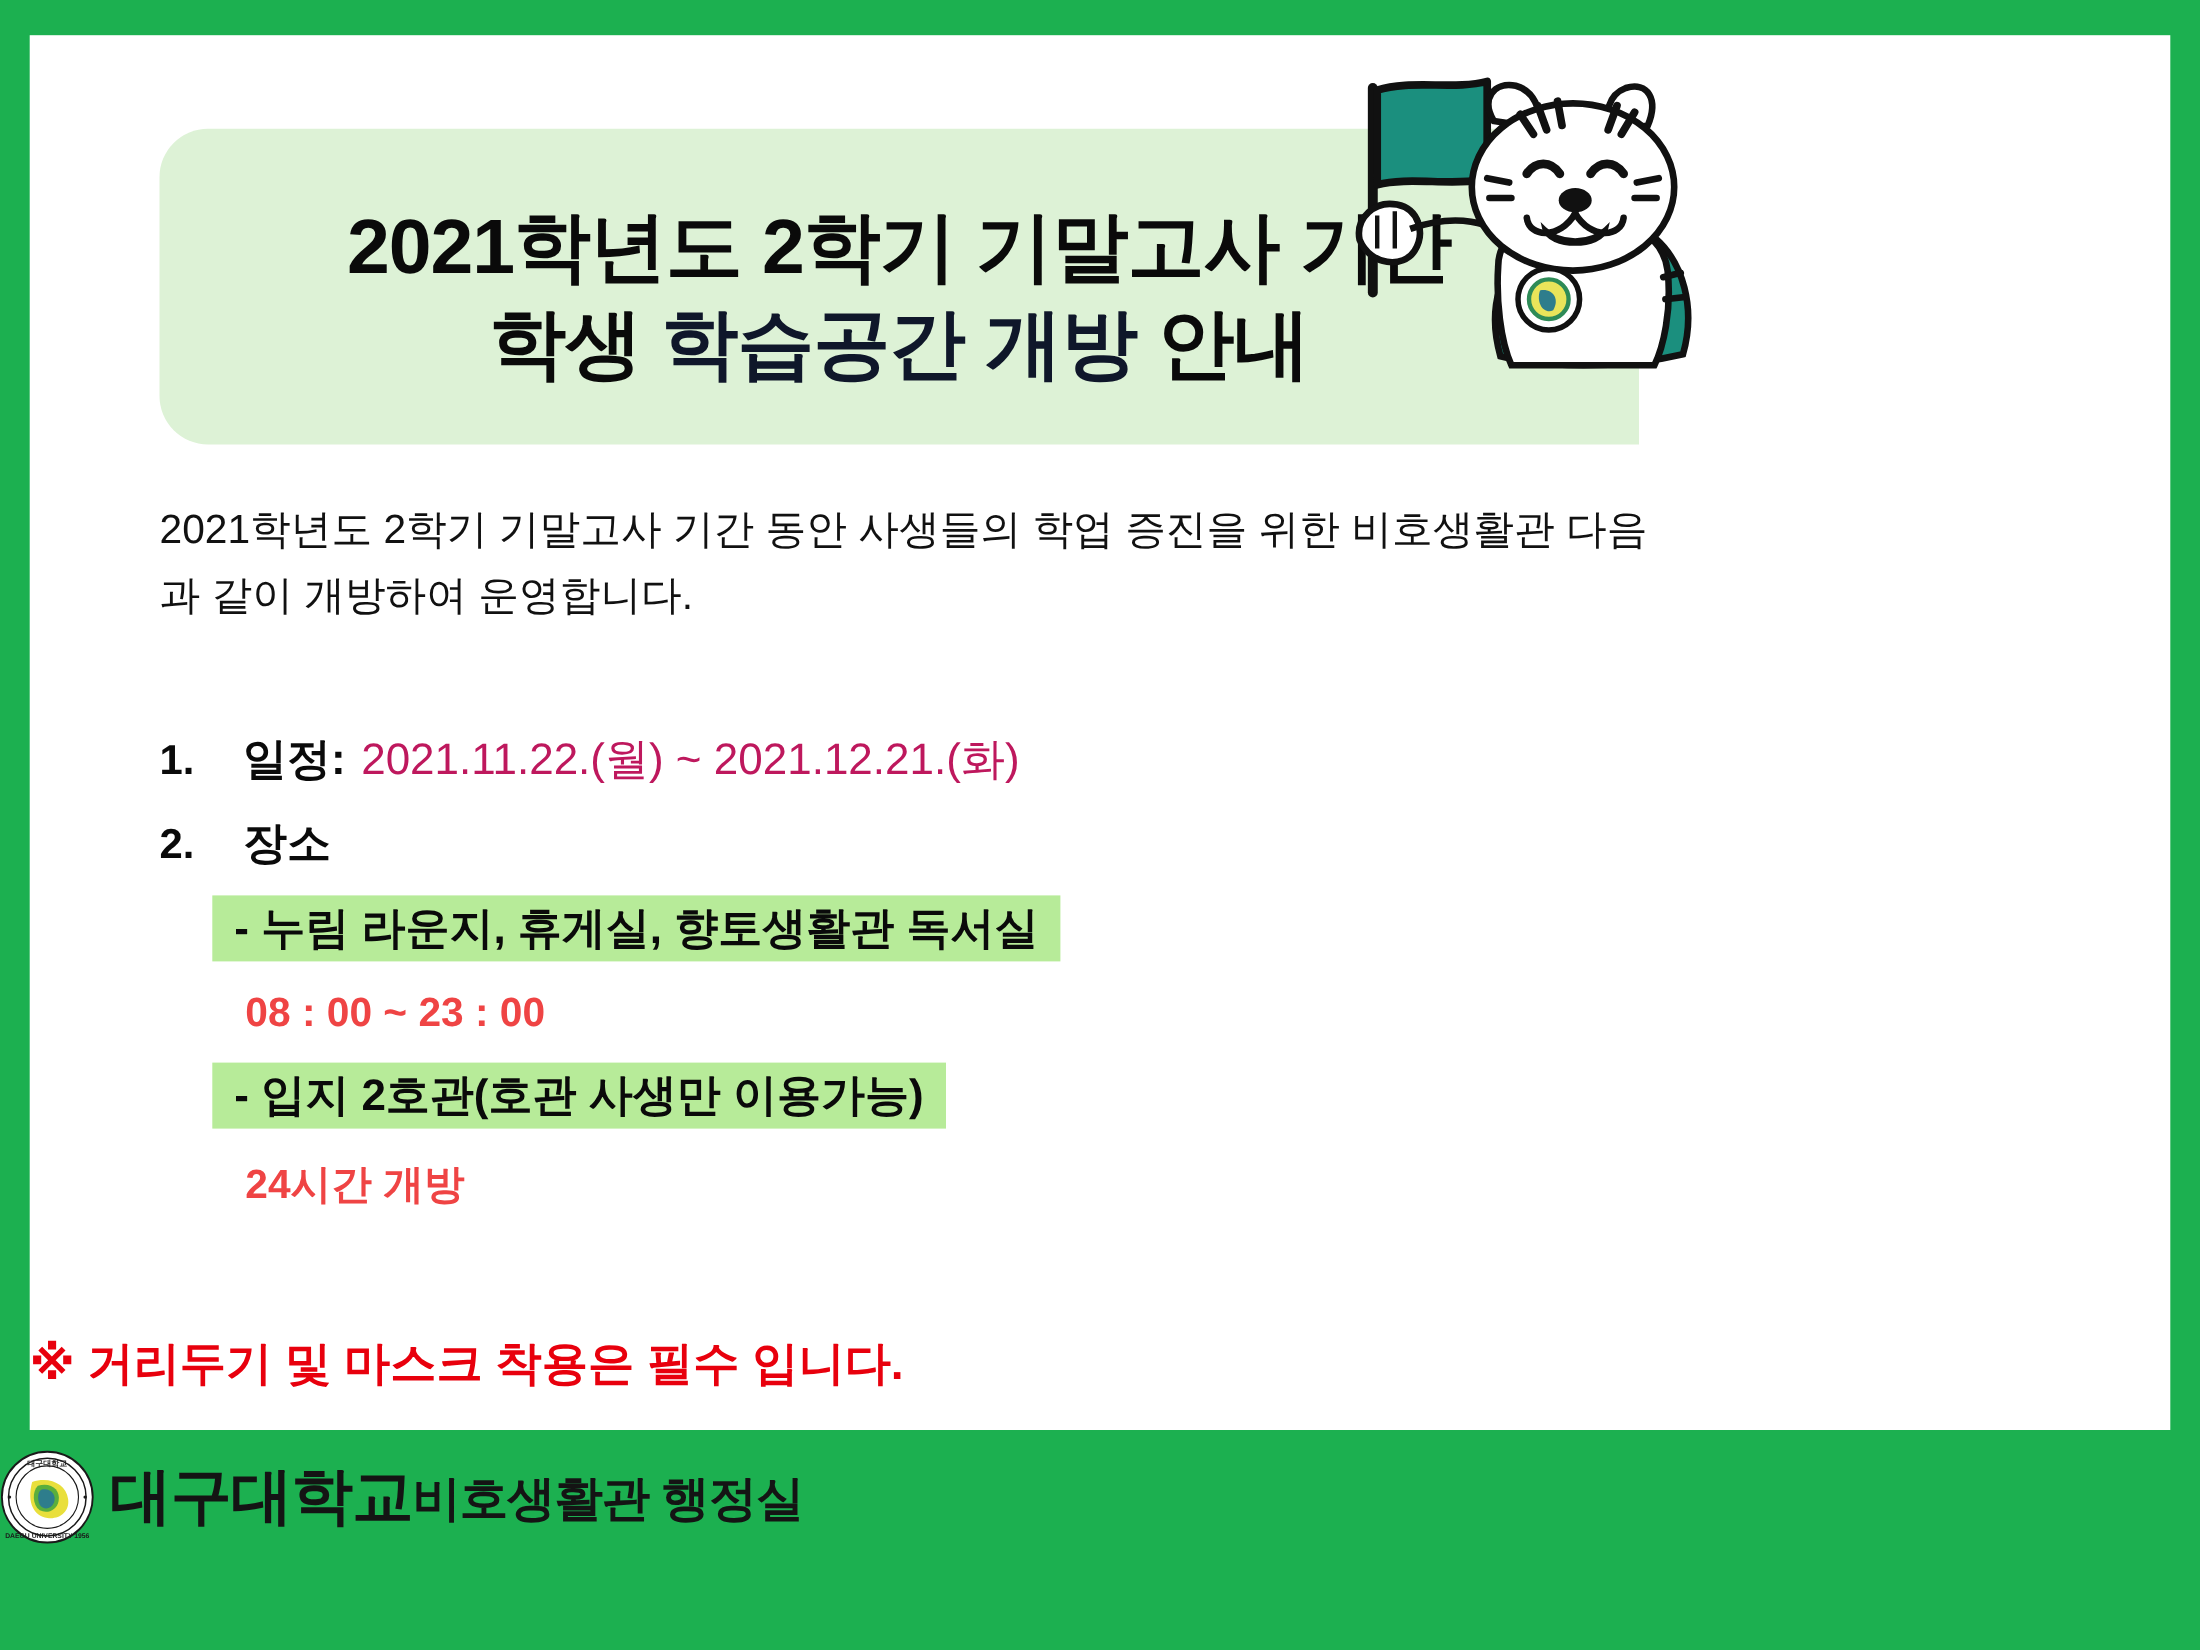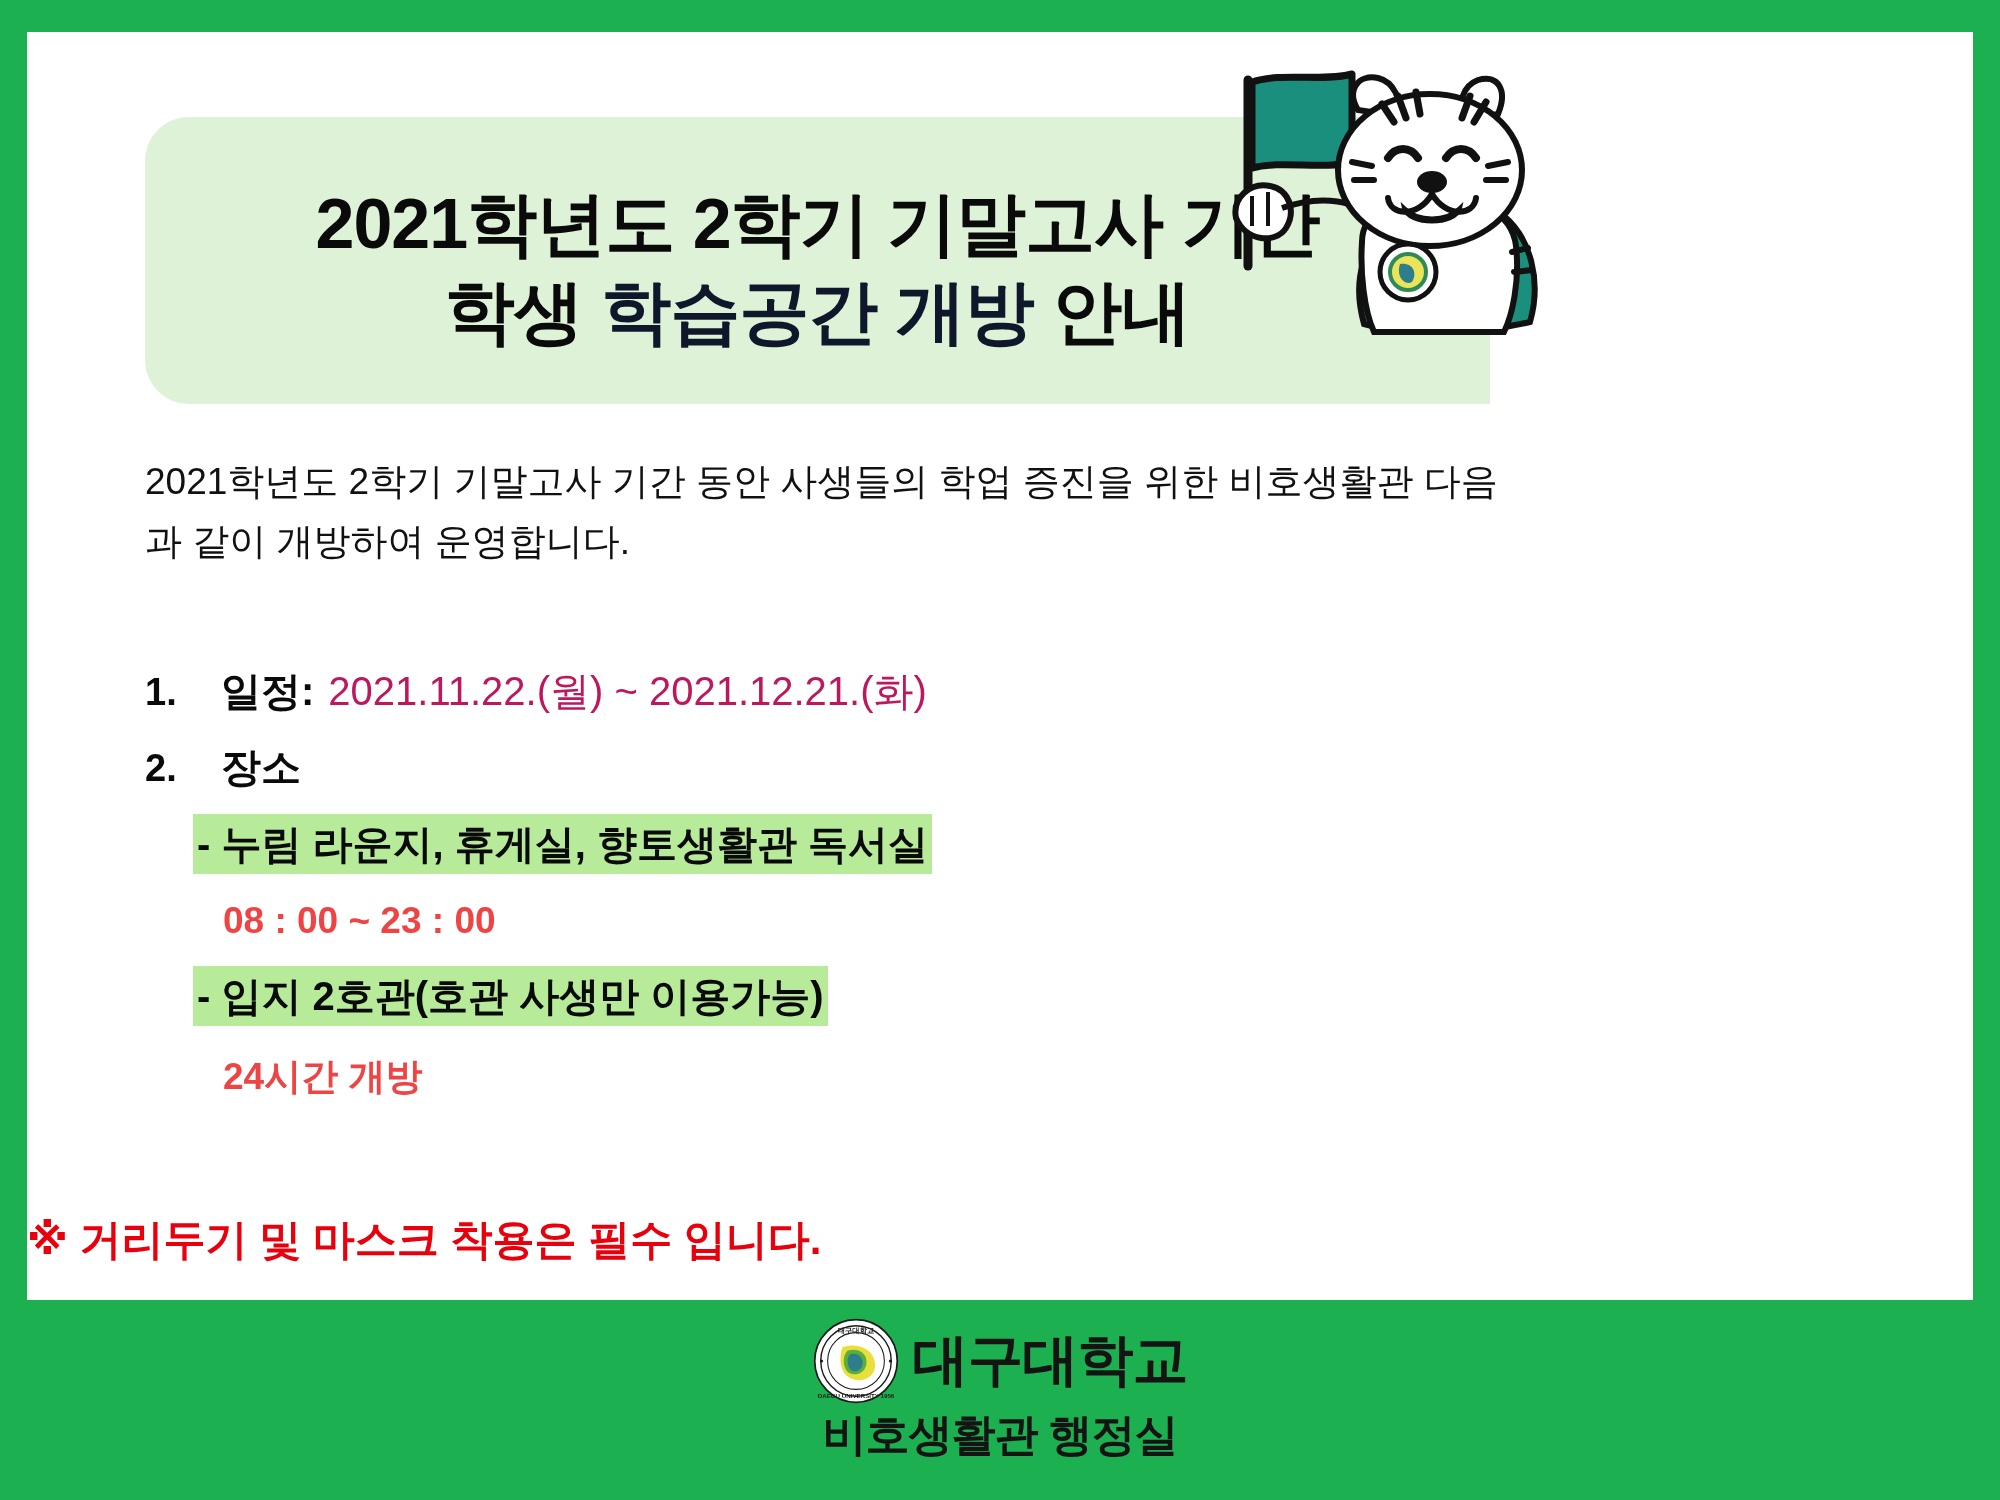--- a/index.html
+++ b/index.html
@@ -58,36 +58,36 @@
   .li{display:flex;align-items:baseline;font-size:40px;line-height:1.45;color:#0A0A0A;margin-bottom:18px;}
   .li .num{width:76px;flex:0 0 76px;font-weight:bold;font-size:38px;}
   .li .txt{font-weight:bold;}
   .red{color:#be185d;font-weight:normal;}
 
   .sub{
     position:relative;font-size:40px;font-weight:bold;
     color:#0A0A0A;line-height:1.4;margin-left:48px;
   }
   .hl{
-    background:#B7EB99;display:inline-block;padding:2px 4px;
+    background:#B7EB99;display:inline-block;padding:2px 20px;
   }
   .time{
     font-size:37px;font-weight:bold;color:#ef4444;
     margin-left:78px;margin-top:26px;margin-bottom:24px;
   }
 
   .notice{
     position:absolute;left:0;top:1180px;width:1946px;
     text-align:left;font-size:42px;font-weight:bold;color:#E8000D;
   }
 
   
   .footer{
     position:absolute;left:0;top:1318px;width:2000px;
-    display:flex;flex-direction:column;align-items:center;
+    display:flex;flex-direction:row;align-items:center;
   }
   .footer-row{display:flex;align-items:center;justify-content:center;gap:14px;}
   .logo{width:86px;height:86px;flex:0 0 86px;}
   .uni-name{font-size:56px;font-weight:bold;color:#141414;letter-spacing:-1px;}
   .dept-name{font-size:44px;font-weight:bold;color:#141414;letter-spacing:-1px;margin-top:2px;}
 </style>
 </head>
 <body>
 
 <div class="poster">

